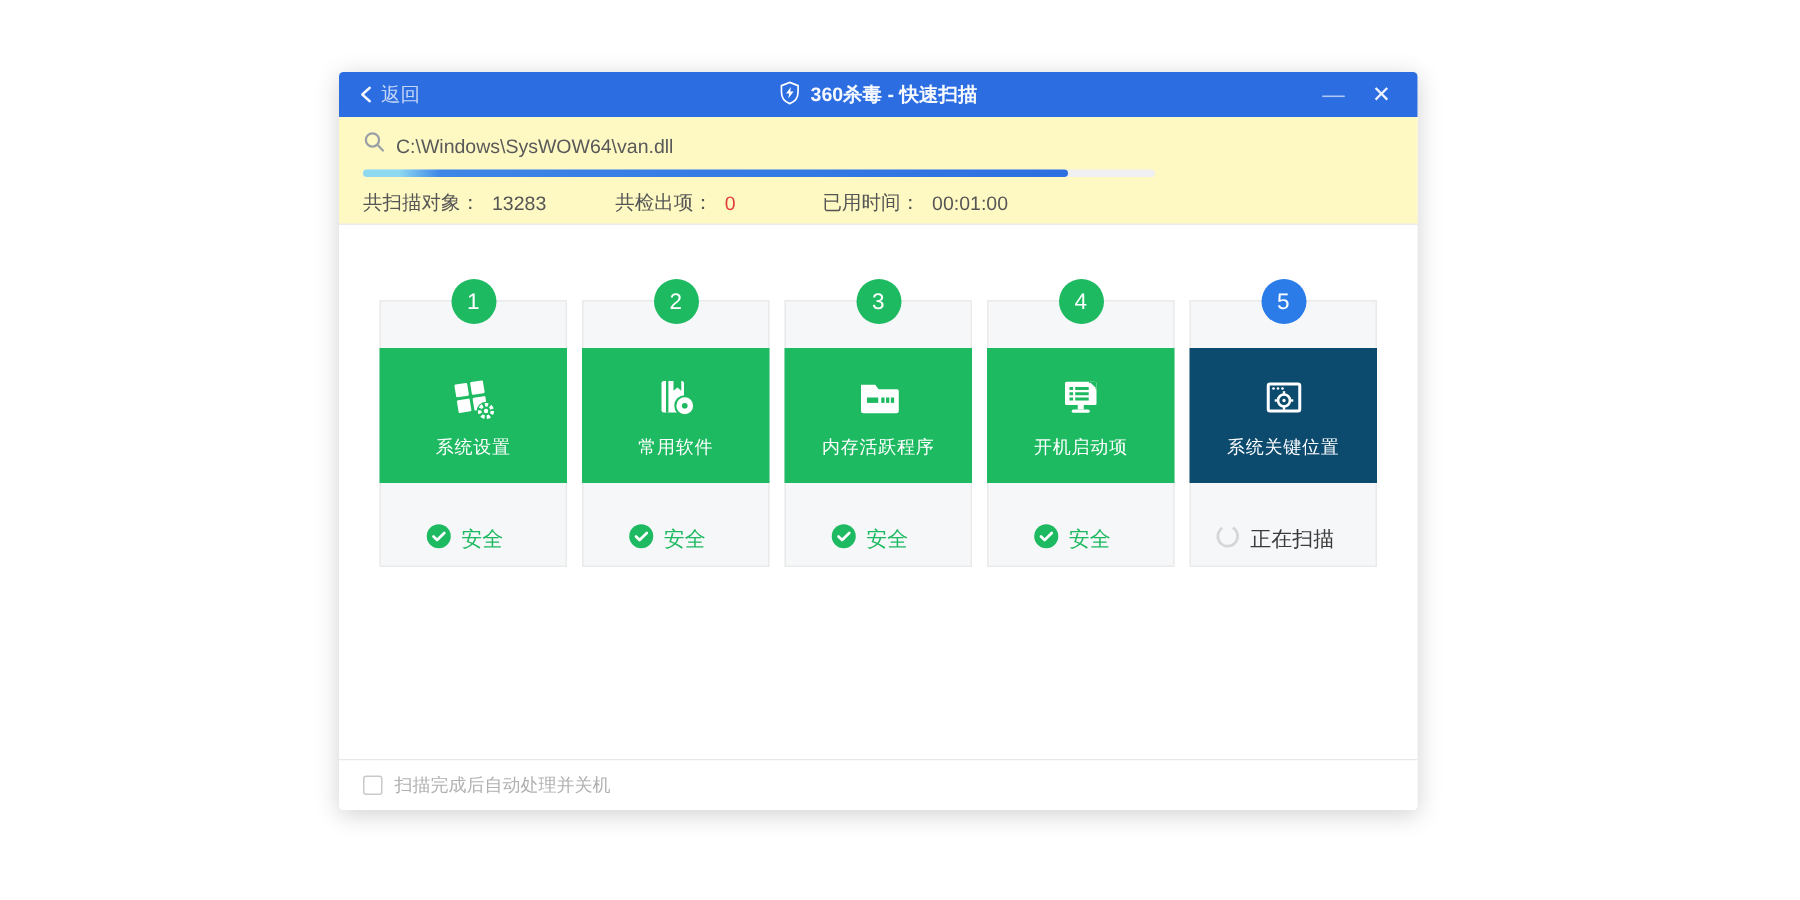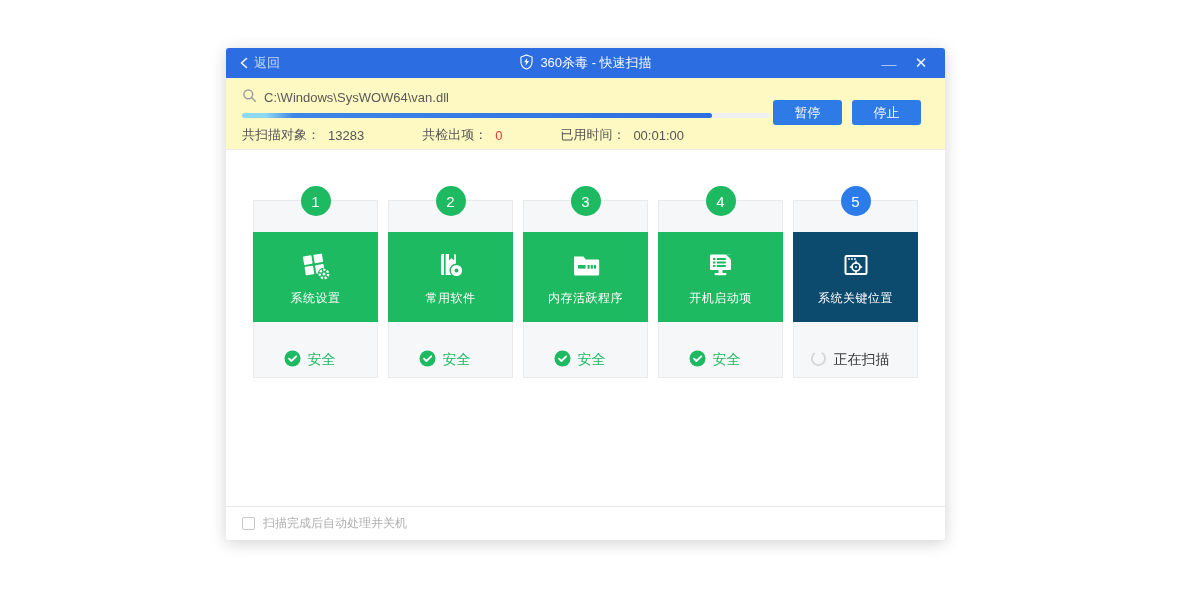--- a/index.html
+++ b/index.html
@@ -10,41 +10,41 @@
     background: #ffffff; border-radius: 3px; box-shadow: 0 3px 16px rgba(0,0,0,.18); }
 
   
   .titlebar { position: relative; height: 30px; background: #2c6de2; border-radius: 3px 3px 0 0;
     display: flex; align-items: center; padding: 0 12px; color: #fff; font-size: 13px; }
   .back-btn { display: flex; align-items: center; gap: 4px; cursor: default; }
   .back-btn svg { display: block; }
   .back-label { color: rgba(255,255,255,.72); font-size: 13px; }
   .title-center { position: absolute; left: 0; right: 0; top: 0; height: 30px;
     display: flex; align-items: center; justify-content: center; gap: 6px; pointer-events: none; }
-  .title-text { color: rgba(255,255,255,.96); font-size: 13px; }
+  .title-text { color: rgba(255,255,255,.96); font-size: 13px; font-weight: bold; }
   .win-controls { margin-left: auto; display: flex; align-items: center; gap: 8px; }
   .win-btn { width: 24px; height: 24px; display: flex; align-items: center; justify-content: center;
     font-size: 15px; }
   .minimize-btn { color: rgba(255,255,255,.62); }
   .close-btn { color: rgba(255,255,255,.92); }
 
   
   .scan-header { position: relative; height: 72px; background: #fef9c3; border-bottom: 1px solid #ebebeb;
     padding: 9px 16px 0 16px; }
   .path-row { display: flex; align-items: center; gap: 7px; height: 20px; }
   .path-text { font-size: 13px; color: #595959; }
   .progress-track { margin-top: 6px; width: 528px; height: 5px; background: #eef0f2; border-radius: 3px; }
   .progress-fill { height: 5px; border-radius: 3px; width: 0;
     background: linear-gradient(90deg, #8fd9f0 0%, #8fd9f0 5%, #3f86e6 11%, #2d6fe0 100%); }
   .stats-row { margin-top: 8px; display: flex; align-items: center; font-size: 13px; color: #555; gap: 20px; }
   .stat-group { display: flex; align-items: center; }
   .stat-label { color: #555; }
   .stat-value { margin-left: 8px; color: #555; }
   .stat-value.red { color: #e23c39; }
-  .gap1 { margin-right: 26px; } .gap2 { margin-right: 38px; margin-left: 12px; }
+  .gap1 { margin-right: 26px; } .gap2 { margin-right: 38px; }
   .header-buttons { position: absolute; right: 24px; top: 22px; display: flex; gap: 10px; }
   .hdr-btn { width: 69px; height: 25px; background: #2e7ae6; color: #fff; font-size: 13px;
     border: none; border-radius: 3px; display: flex; align-items: center; justify-content: center;
     font-family: inherit; }
 
   
   .cards-area { padding: 50px 0 0 27px; display: flex; gap: 10px; }
   .card { position: relative; width: 125px; height: 178px; background: #f6f7f8;
     border: 1px solid #eaeaea; }
   .card-num { position: absolute; top: -15px; left: 50%; transform: translateX(-50%);
@@ -119,24 +119,20 @@
       </div>
       <div class="stat-group gap2">
         <span class="stat-label">共检出项：</span>
         <span class="stat-value red">0</span>
       </div>
       <div class="stat-group">
         <span class="stat-label">已用时间：</span>
         <span class="stat-value">00:01:00</span>
       </div>
     </div>
-    <div class="header-buttons">
-      <button class="hdr-btn">暂停</button>
-      <button class="hdr-btn">停止</button>
-    </div>
   </div>
 
   <div class="cards-area">
 
     <div class="card">
       <div class="card-num num-green">1</div>
       <div class="card-block block-green">
         <span class="card-icon">
           <svg width="36" height="36" viewBox="0 0 36 36">
             <g transform="rotate(-9 15 15)" fill="#fff">

